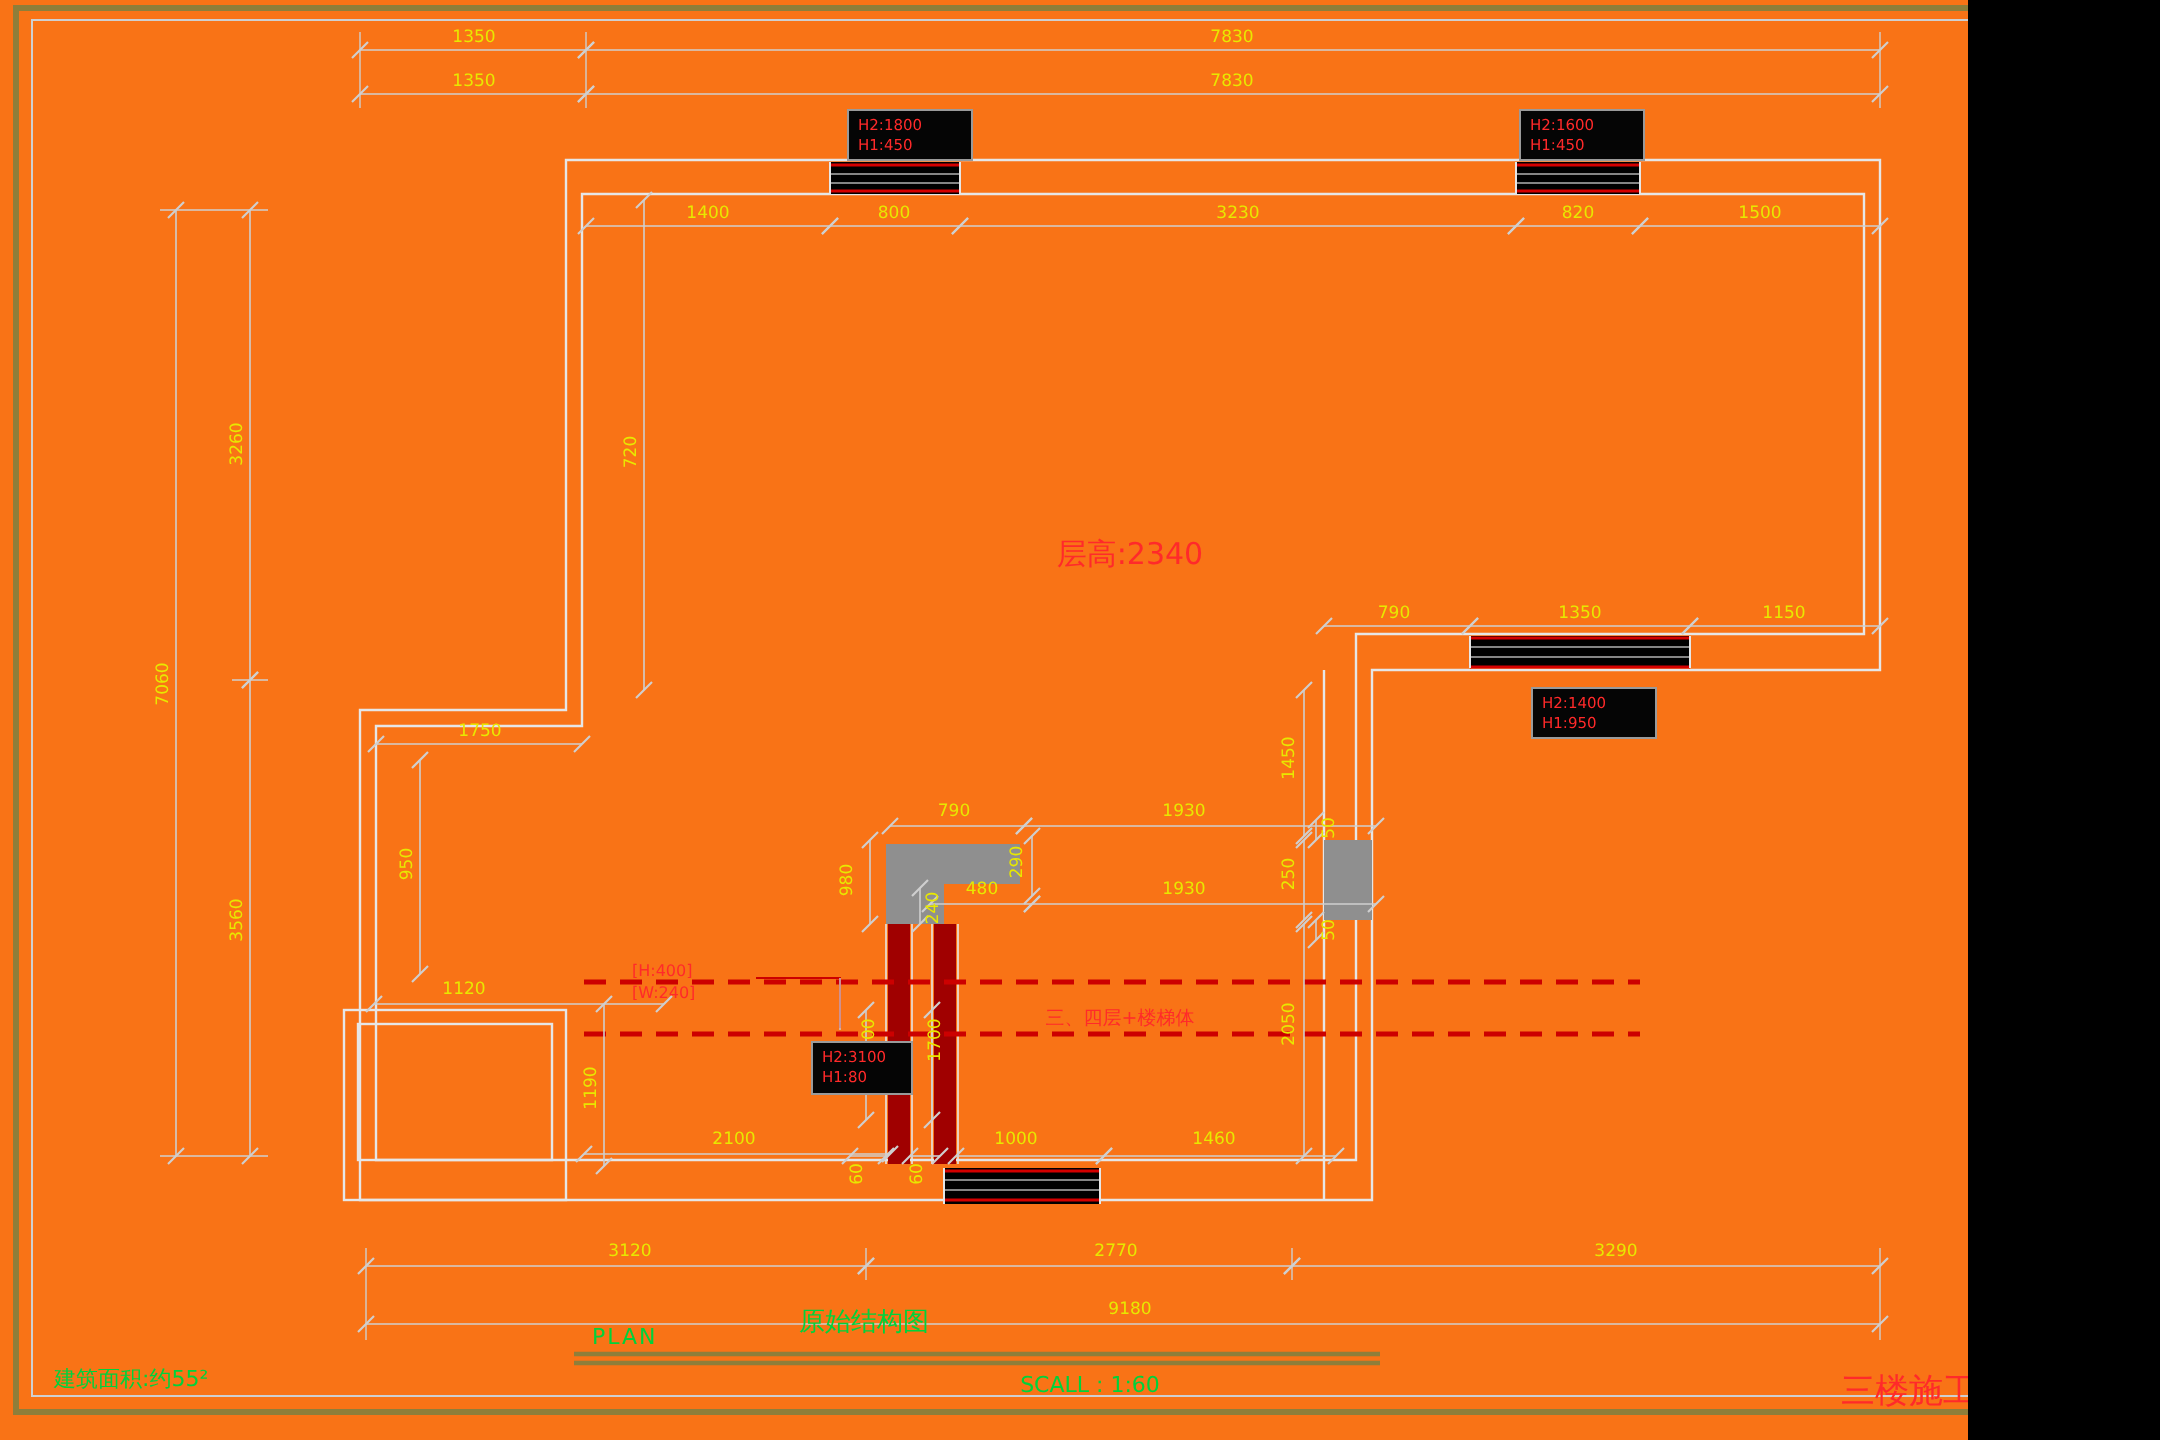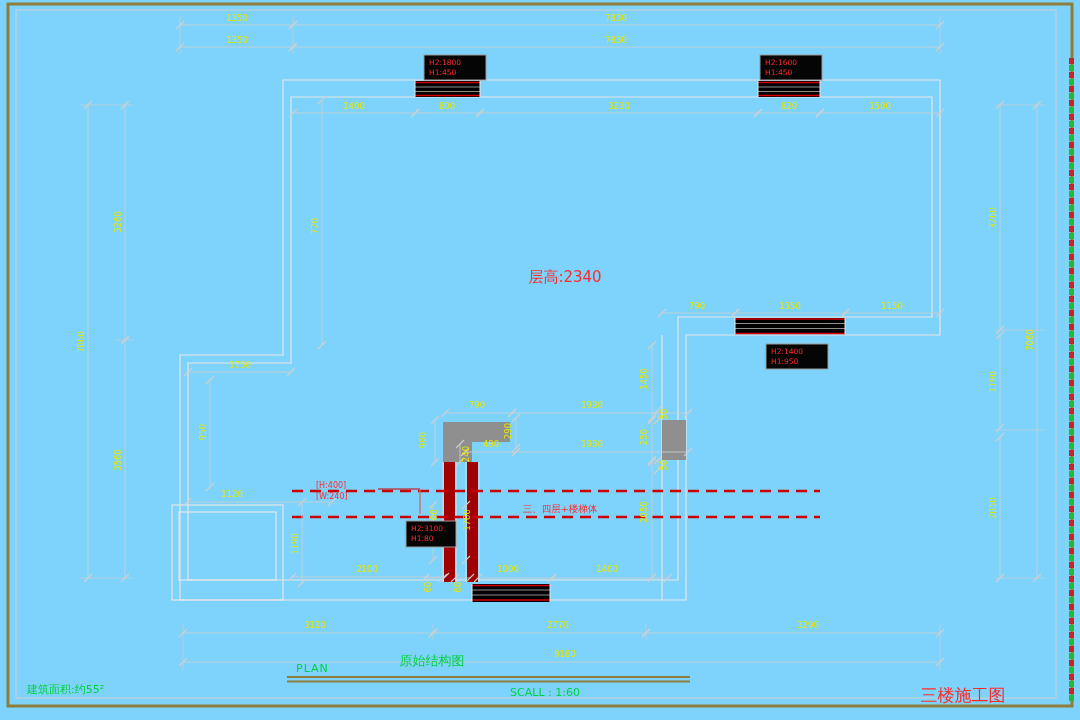--- a/index.html
+++ b/index.html
@@ -1,16 +1,16 @@
 <!DOCTYPE html>
 <html><head>
 <meta charset="utf-8">
 <style>
   html,body{margin:0;padding:0;background:#000;}
-  .stage{position:relative;width:1080px;height:720px;background:#7dd3fc;overflow:hidden;
+  .stage{position:relative;width:984px;height:720px;background:#f97316;overflow:hidden;
          font-family:"DejaVu Sans", sans-serif;}
   svg text{font-family:"DejaVu Sans", sans-serif;}
   .dimtxt{fill:#e8e800;font-size:8.5px;}
   .greentxt{fill:#00d23c;}
   .redtxt{fill:#ff2a2a;}
 </style>
 </head>
 <body>
 
 <div class="stage">

